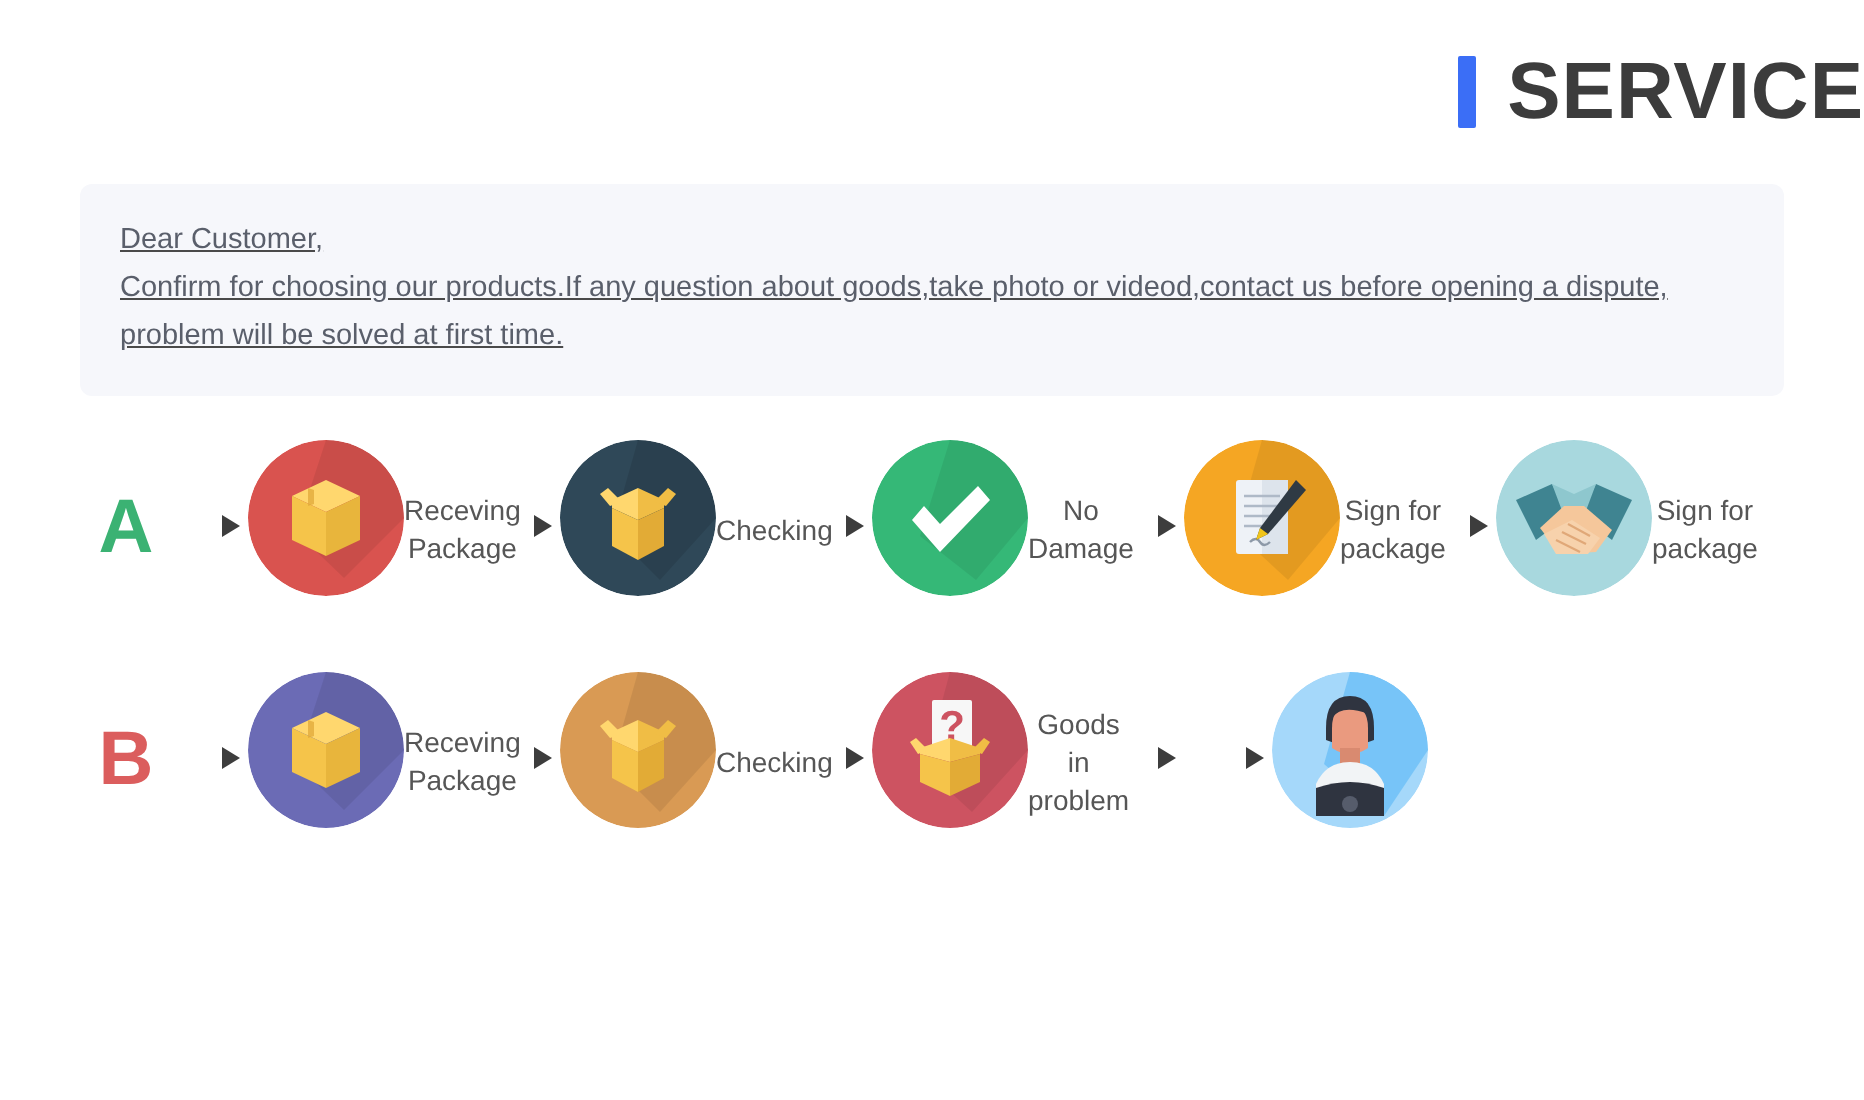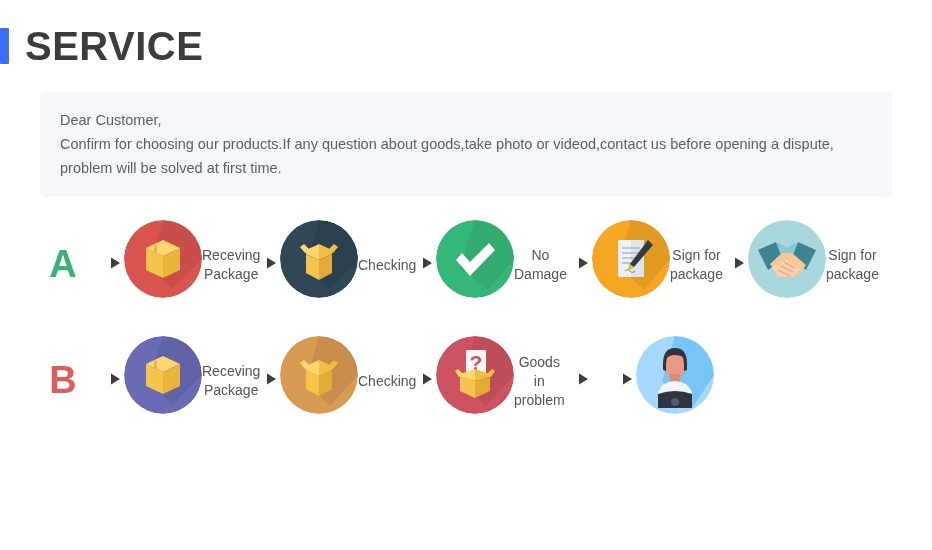--- a/index.html
+++ b/index.html
@@ -14,21 +14,21 @@
     font-family: "Liberation Sans", sans-serif;
     color: #4a4a4a;
     overflow: hidden;
     position: relative;
   }
 
   
   .title-wrap {
     display: flex;
     align-items: center;
-    justify-content: flex-start;
+    justify-content: flex-end;
     height: 92px;
     gap: 16px;
   }
   .title-bar {
     width: 9px;
     height: 36px;
     background: #3b6ef6;
     border-radius: 1px;
     display: block;
   }
@@ -41,20 +41,21 @@
   }
 
   
   .notice {
     margin: 0 40px;
     background: #f6f7fb;
     border-radius: 6px;
     padding: 16px 20px 18px 20px;
     box-sizing: border-box;
     width: 852px;
+    text-decoration: underline;
   }
   .notice p {
     margin: 0;
     font-size: 14.5px;
     line-height: 24px;
     color: #5a5f6b;
   }
 
   
   .flow-row {

